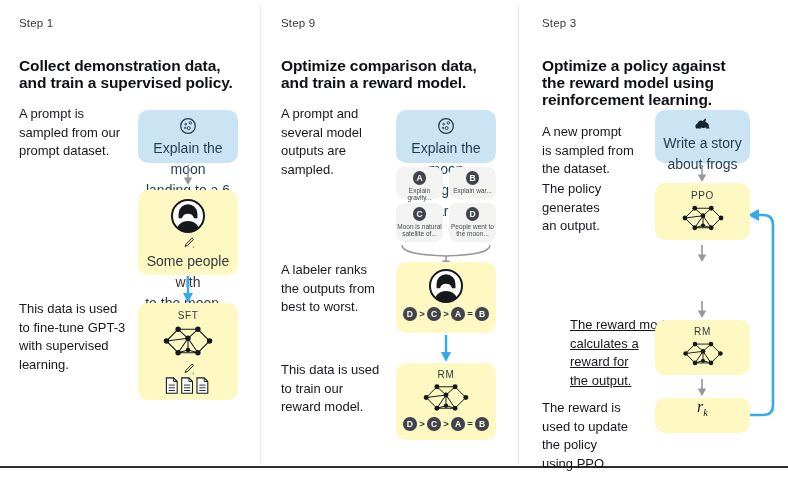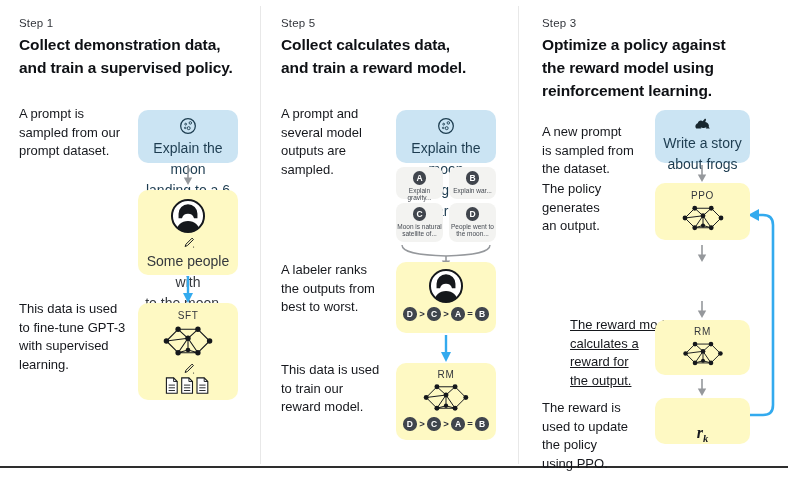--- a/index.html
+++ b/index.html
@@ -2,21 +2,21 @@
 <html><head>
 <meta charset="utf-8">
 <style>
   html,body{margin:0;padding:0;background:#fff;}
   #canvas{
     position:relative;width:788px;height:479px;background:#ffffff;overflow:hidden;
     font-family:"Liberation Sans","DejaVu Sans",sans-serif;color:#16181d;
   }
   .abs{position:absolute;}
   .step-label{font-size:11.5px;color:#33363c;letter-spacing:.2px;}
-  .heading{font-size:15.5px;font-weight:700;line-height:23px;color:#0e1014;white-space:pre-line;letter-spacing:-.1px;}
+  .heading{font-size:15.5px;font-weight:700;line-height:17px;color:#0e1014;white-space:pre-line;letter-spacing:-.1px;margin-top:24px;}
   .caption{font-size:13px;line-height:18.5px;color:#16181d;white-space:pre-line;}
   .box{position:absolute;border-radius:10px;display:flex;flex-direction:column;align-items:center;box-sizing:border-box;}
   .blue-box{background:#cbe4f3;}
   .gray-box{background:#fef9c3;}
   .box-text{font-size:14px;line-height:21px;text-align:center;white-space:pre-line;color:#1d3c50;}
   .gray-box .box-text{color:#34383d;}
   .model-label{font-size:10px;letter-spacing:.6px;color:#33363c;}
   .card{position:absolute;background:#f3f3f1;border-radius:8px;display:flex;flex-direction:column;align-items:center;padding-top:4px;box-sizing:border-box;}
   .badge{width:13.5px;height:13.5px;border-radius:50%;background:#40454d;color:#fff;font-size:8.5px;font-weight:700;
          display:inline-flex;align-items:center;justify-content:center;flex:0 0 auto;}
@@ -143,22 +143,22 @@
         </g>
         <g transform="translate(34,0)">
           <path d="M1 1 h8 l4 4 v13 h-12 z" fill="#fff"></path>
             <path d="M9 1 v4 h4" stroke-width="1"></path>
           <path d="M3.5 9 h7 M3.5 12 h7 M3.5 15 h7" stroke-width="1"></path>
         </g>
       </svg>
     </span>
   </div>
 
-  <div class="abs step-label" style="left:281px;top:17px;">Step 5</div>
-  <div class="abs heading" style="left:281px;top:33px;width:230px;">Collect calculates data,
+  <div class="abs step-label" style="left:281px;top:17px;">Step 9</div>
+  <div class="abs heading" style="left:281px;top:33px;width:230px;">Optimize comparison data,
 and train a reward model.</div>
 
   <div class="abs caption" style="left:281px;top:105px;">A prompt and
 several model
 outputs are
 sampled.</div>
   <div class="abs caption" style="left:281px;top:261px;">A labeler ranks
 the outputs from
 best to worst.</div>
   <div class="abs caption" style="left:281px;top:361px;">This data is used
@@ -370,17 +370,17 @@
     </span>
   </div>
 
   <div class="abs" style="left:696px;top:379px;">
     <svg width="12" height="17">
         <line x1="6" y1="0" x2="6" y2="10" stroke="#95989c" stroke-width="1.6"></line>
         <polygon points="1.8,9.5 10.2,9.5 6,17" fill="#95989c"></polygon>
       </svg>
   </div>
 
-  <div class="box gray-box" style="left:655px;top:398px;width:95px;height:46px;justify-content:flex-end;font-weight:bold;">
+  <div class="box gray-box" style="left:655px;top:398px;width:95px;height:35px;justify-content:flex-start;">
     <span class="rk"><i>r</i><sub>k</sub></span>
   </div>
 
 </div>
 
 </body></html>

